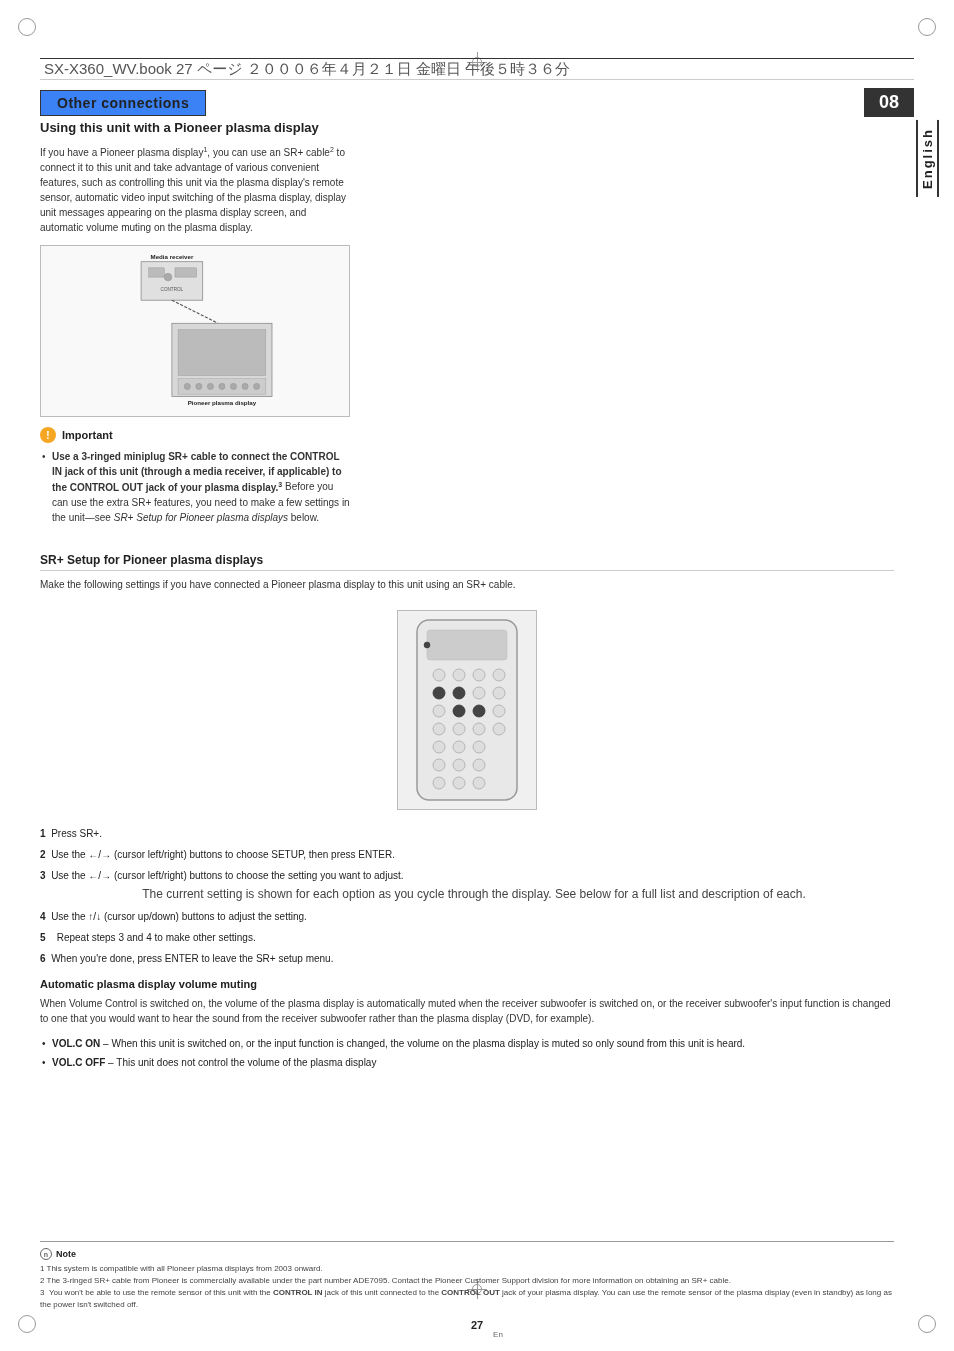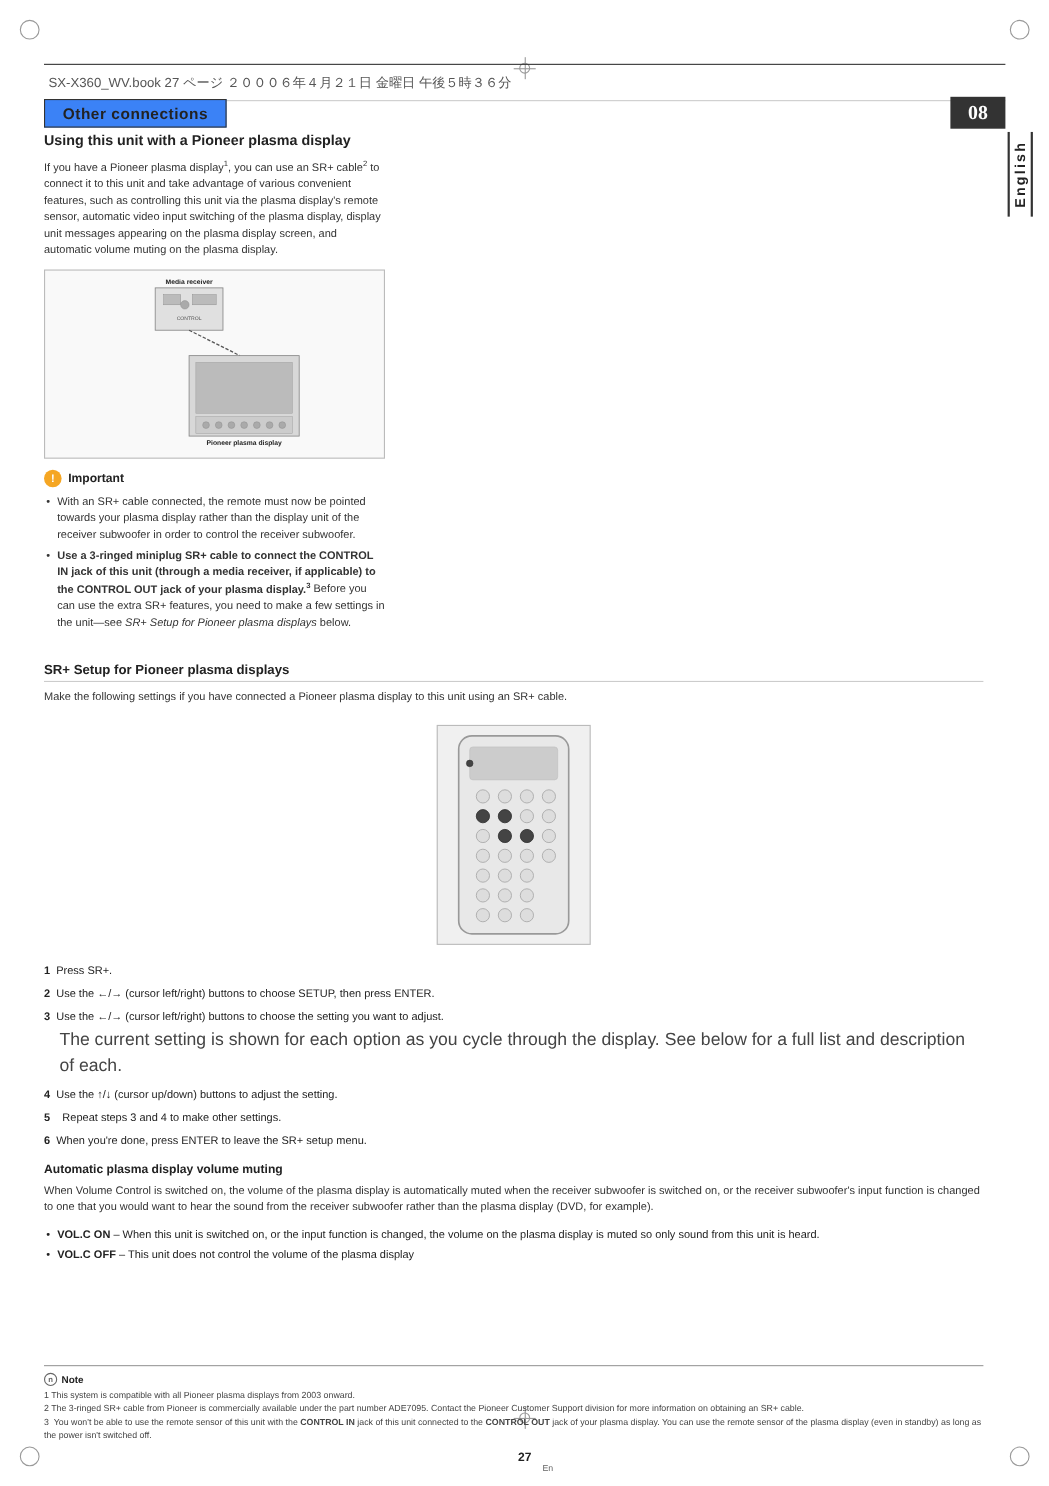--- a/index.html
+++ b/index.html
@@ -25,27 +25,27 @@
     .corner-mark.tr { top: 18px; right: 18px; }
     .corner-mark.bl { bottom: 18px; left: 18px; }
     .corner-mark.br { bottom: 18px; right: 18px; }
 
     
     .header-bar {
       position: absolute;
       top: 58px;
       left: 40px;
       right: 40px;
-      height: 34px;
+      height: 22px;
       display: flex;
       align-items: center;
       border-top: 1.5px solid #333;
       border-bottom: 1px solid #ccc;
       padding: 0 4px;
-      font-size: 12px;
+      font-size: 15px;
       color: #555;
     }
 
     
     .chapter-header {
       position: absolute;
       top: 88px;
       left: 40px;
       right: 40px;
       display: flex;
@@ -63,21 +63,20 @@
     }
 
     .chapter-number-box {
       background: #333;
       color: #fff;
       font-size: 18px;
       font-weight: bold;
       padding: 4px 14px;
       min-width: 50px;
       text-align: center;
-      font-family: Liberation Serif, serif;
     }
 
     
     .english-vertical {
       position: absolute;
       right: 15px;
       top: 120px;
       writing-mode: vertical-rl;
       text-orientation: mixed;
       transform: rotate(180deg);
@@ -384,21 +383,20 @@
         <circle cx="210" cy="172" r="4" fill="#aaa" stroke="#888" stroke-width="0.5"></circle>
       </svg>
     </div>
 
     <div class="important-box">
       <div class="important-header">
         <div class="important-icon">!</div>
         <span>Important</span>
       </div>
       <div class="important-text">
-        <div class="bullet-item">With an SR+ cable connected, the remote must now be pointed towards your plasma display rather than the display unit of the receiver subwoofer in order to control the receiver subwoofer.</div>
         <div class="bullet-item">
           <strong>   Use a 3-ringed miniplug SR+ cable to connect the CONTROL IN jack of this unit (through a media receiver, if applicable) to the CONTROL OUT jack of your plasma display.<sup>3</sup></strong>
           <span> Before you can use the extra SR+ features, you need to make a few settings in the unit—see <em>SR+ Setup for Pioneer plasma displays</em> below.</span>
         </div>
       </div>
     </div>
   </div>
 
   <div class="right-col">
 
@@ -451,21 +449,21 @@
 
     <div>
       <div class="step">
         <span class="step-num">1</span>&nbsp;&nbsp;<span>Press SR+.</span>
       </div>
       <div class="step">
         <span class="step-num">2</span>&nbsp;&nbsp;<span>Use the ←/→ (cursor left/right) buttons to choose SETUP, then press ENTER.</span>
       </div>
       <div class="step">
         <span class="step-num">3</span>&nbsp;&nbsp;<span>Use the ←/→ (cursor left/right) buttons to choose the setting you want to adjust.</span>
-        <div style="padding-left:14px;margin-top:2px;font-size:16px;color:#444;">The current setting is shown for each option as you cycle through the display. See below for a full list and description of each.</div>
+        <div style="padding-left:14px;margin-top:2px;font-size:12px;color:#444;text-align:center;">The current setting is shown for each option as you cycle through the display. See below for a full list and description of each.</div>
       </div>
       <div class="step">
         <span class="step-num">4</span>&nbsp;&nbsp;<span>Use the ↑/↓ (cursor up/down) buttons to adjust the setting.</span>
       </div>
       <div class="step">
         <span class="step-num">5</span>&nbsp;&nbsp;&nbsp;&nbsp;<span>Repeat steps 3 and 4 to make other settings.</span>
       </div>
       <div class="step">
         <span class="step-num">6</span>&nbsp;&nbsp;<span>When you're done, press ENTER to leave the SR+ setup menu.</span>
       </div>

